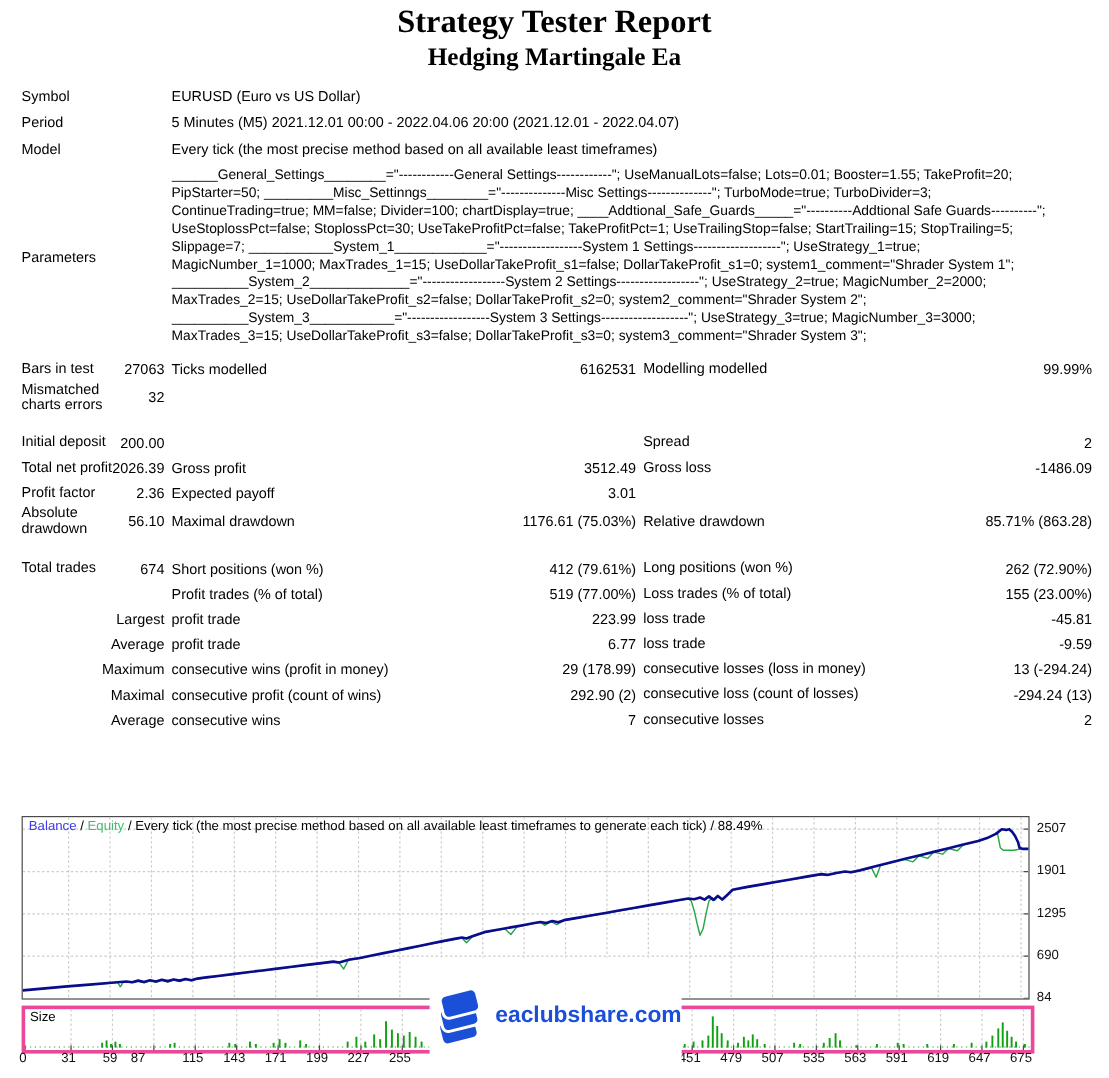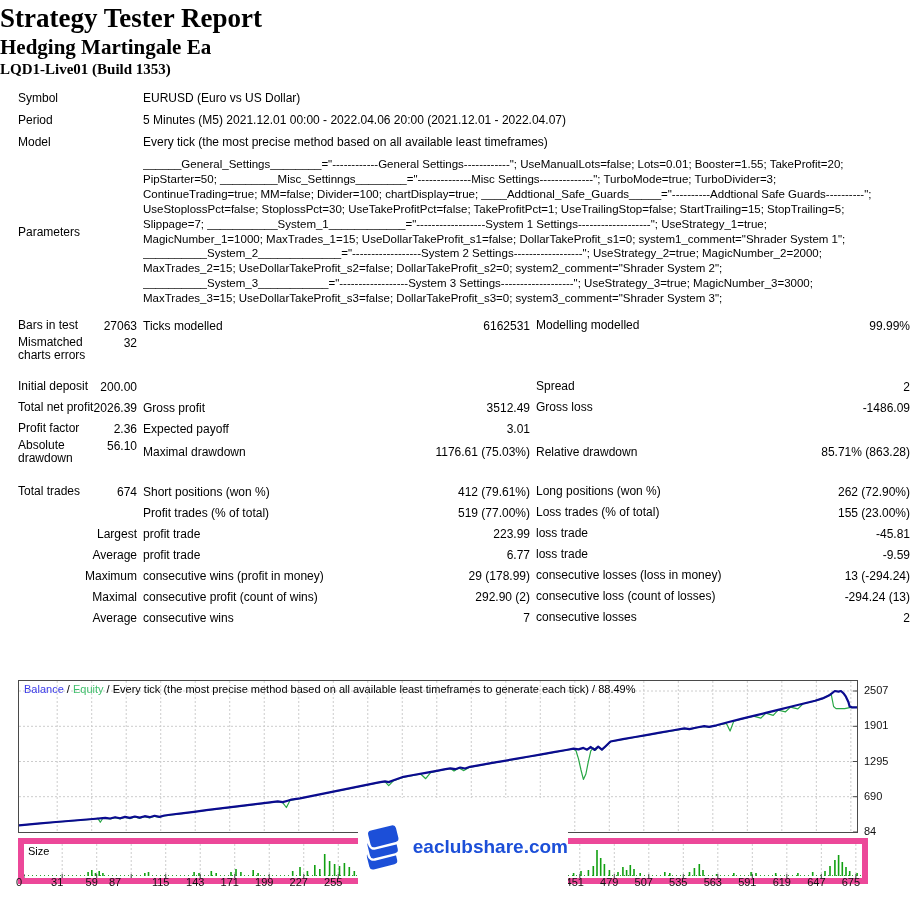--- a/index.html
+++ b/index.html
@@ -1,67 +1,66 @@
 <!DOCTYPE html>
 <html><head>
 <meta charset="utf-8">
 <style>
   html,body{margin:0;padding:0;background:#fff;}
   body{width:924px;height:898px;font-family:"Liberation Sans",sans-serif;color:#000;}
   .page{position:relative;width:924px;height:898px;overflow:hidden;background:#fff;}
 
-  .report-header{text-align:left;padding-top:3px;font-family:"Liberation Serif",serif;font-weight:bold;}
+  .report-header{text-align:center;padding-top:3px;font-family:"Liberation Serif",serif;font-weight:bold;}
   .title{font-size:27px;line-height:31px;}
   .subtitle{font-size:21px;line-height:26px;}
   .build{font-size:15px;line-height:18px;}
 
   .info-table{margin:13px 14px 0 18px;font-size:12px;}
   .info-row{display:flex;line-height:14px;margin-bottom:8px;}
   .info-label{width:125px;flex:none;}
   .info-value{flex:1;}
   .param-row{align-items:center;}
   .param-lines{flex:1;}
   .param-line{font-size:11.5px;line-height:14.9px;white-space:pre;overflow:hidden;}
 
   .stats-table{margin:9px 14px 0 18px;font-size:12px;}
   .stats-row{display:flex;align-items:center;min-height:21px;}
-  .rA{width:119px;display:flex;align-items:flex-start;flex:none;}
+  .rA{width:119px;display:flex;align-items:center;flex:none;}
   .rA .lbl{width:80px;line-height:13px;}
   .rA .val{flex:1;text-align:right;white-space:nowrap;}
   .rB{width:387px;margin-left:6px;display:flex;align-items:flex-end;flex:none;}
   .rC{width:374px;margin-left:6px;display:flex;align-items:center;flex:none;}
   .rB .lbl,.rC .lbl{flex:1;line-height:13px;}
   .rB .val,.rC .val{white-space:nowrap;text-align:right;}
 
   .chart-area{position:absolute;left:18px;top:678px;width:892px;height:218px;}
   .main-chart{position:absolute;left:0;top:2px;width:838px;height:151px;border:1px solid #4a4a4a;background:#fff;}
   .main-chart svg{display:block;}
   .legend{position:absolute;left:5px;top:2px;font-size:11px;line-height:13px;white-space:nowrap;z-index:2;}
   .lg-balance{color:#3a3ae8;}
   .lg-equity{color:#3fbf6b;text-align:right;}
-  .size-chart{position:absolute;left:0;top:160px;width:838px;height:34px;border:6px solid #ec4899;background:#fff;}
+  .size-chart{position:absolute;left:0;top:160px;width:838px;height:34px;border:3px solid #ec4899;background:#fff;}
   .size-chart svg{display:block;}
   .size-label{position:absolute;left:4px;top:1px;font-size:11px;z-index:2;}
   .x-labels span{position:absolute;top:198px;transform:translateX(-50%);font-size:11px;color:#111;}
   .y-labels span{position:absolute;left:846px;font-size:11px;color:#111;}
 
   .watermark{position:absolute;left:340px;top:120px;width:210px;height:98px;background:#fff;display:flex;align-items:center;justify-content:center;gap:9px;z-index:5;}
   .wm-text{display:flex;flex-direction:column;align-items:center;}
   .wm-cn{font-size:30px;font-weight:bold;color:#1c4fd8;line-height:34px;letter-spacing:1px;}
   .wm-site{font-size:19px;font-weight:bold;color:#1c4fd8;line-height:22px;}
 </style>
 </head>
 <body>
 
 <div class="page">
 
   <div class="report-header">
     <div class="title">Strategy Tester Report</div>
     <div class="subtitle">Hedging Martingale Ea</div>
-    <div class="build">LQD1-Live01 (Build 1353)</div>
   </div>
 
   <div class="info-table">
     <div class="info-row">
       <div class="info-label">Symbol</div>
       <div class="info-value">EURUSD (Euro vs US Dollar)</div>
     </div>
     <div class="info-row">
       <div class="info-label">Period</div>
       <div class="info-value">5 Minutes (M5) 2021.12.01 00:00 - 2022.04.06 20:00 (2021.12.01 - 2022.04.07)</div>

